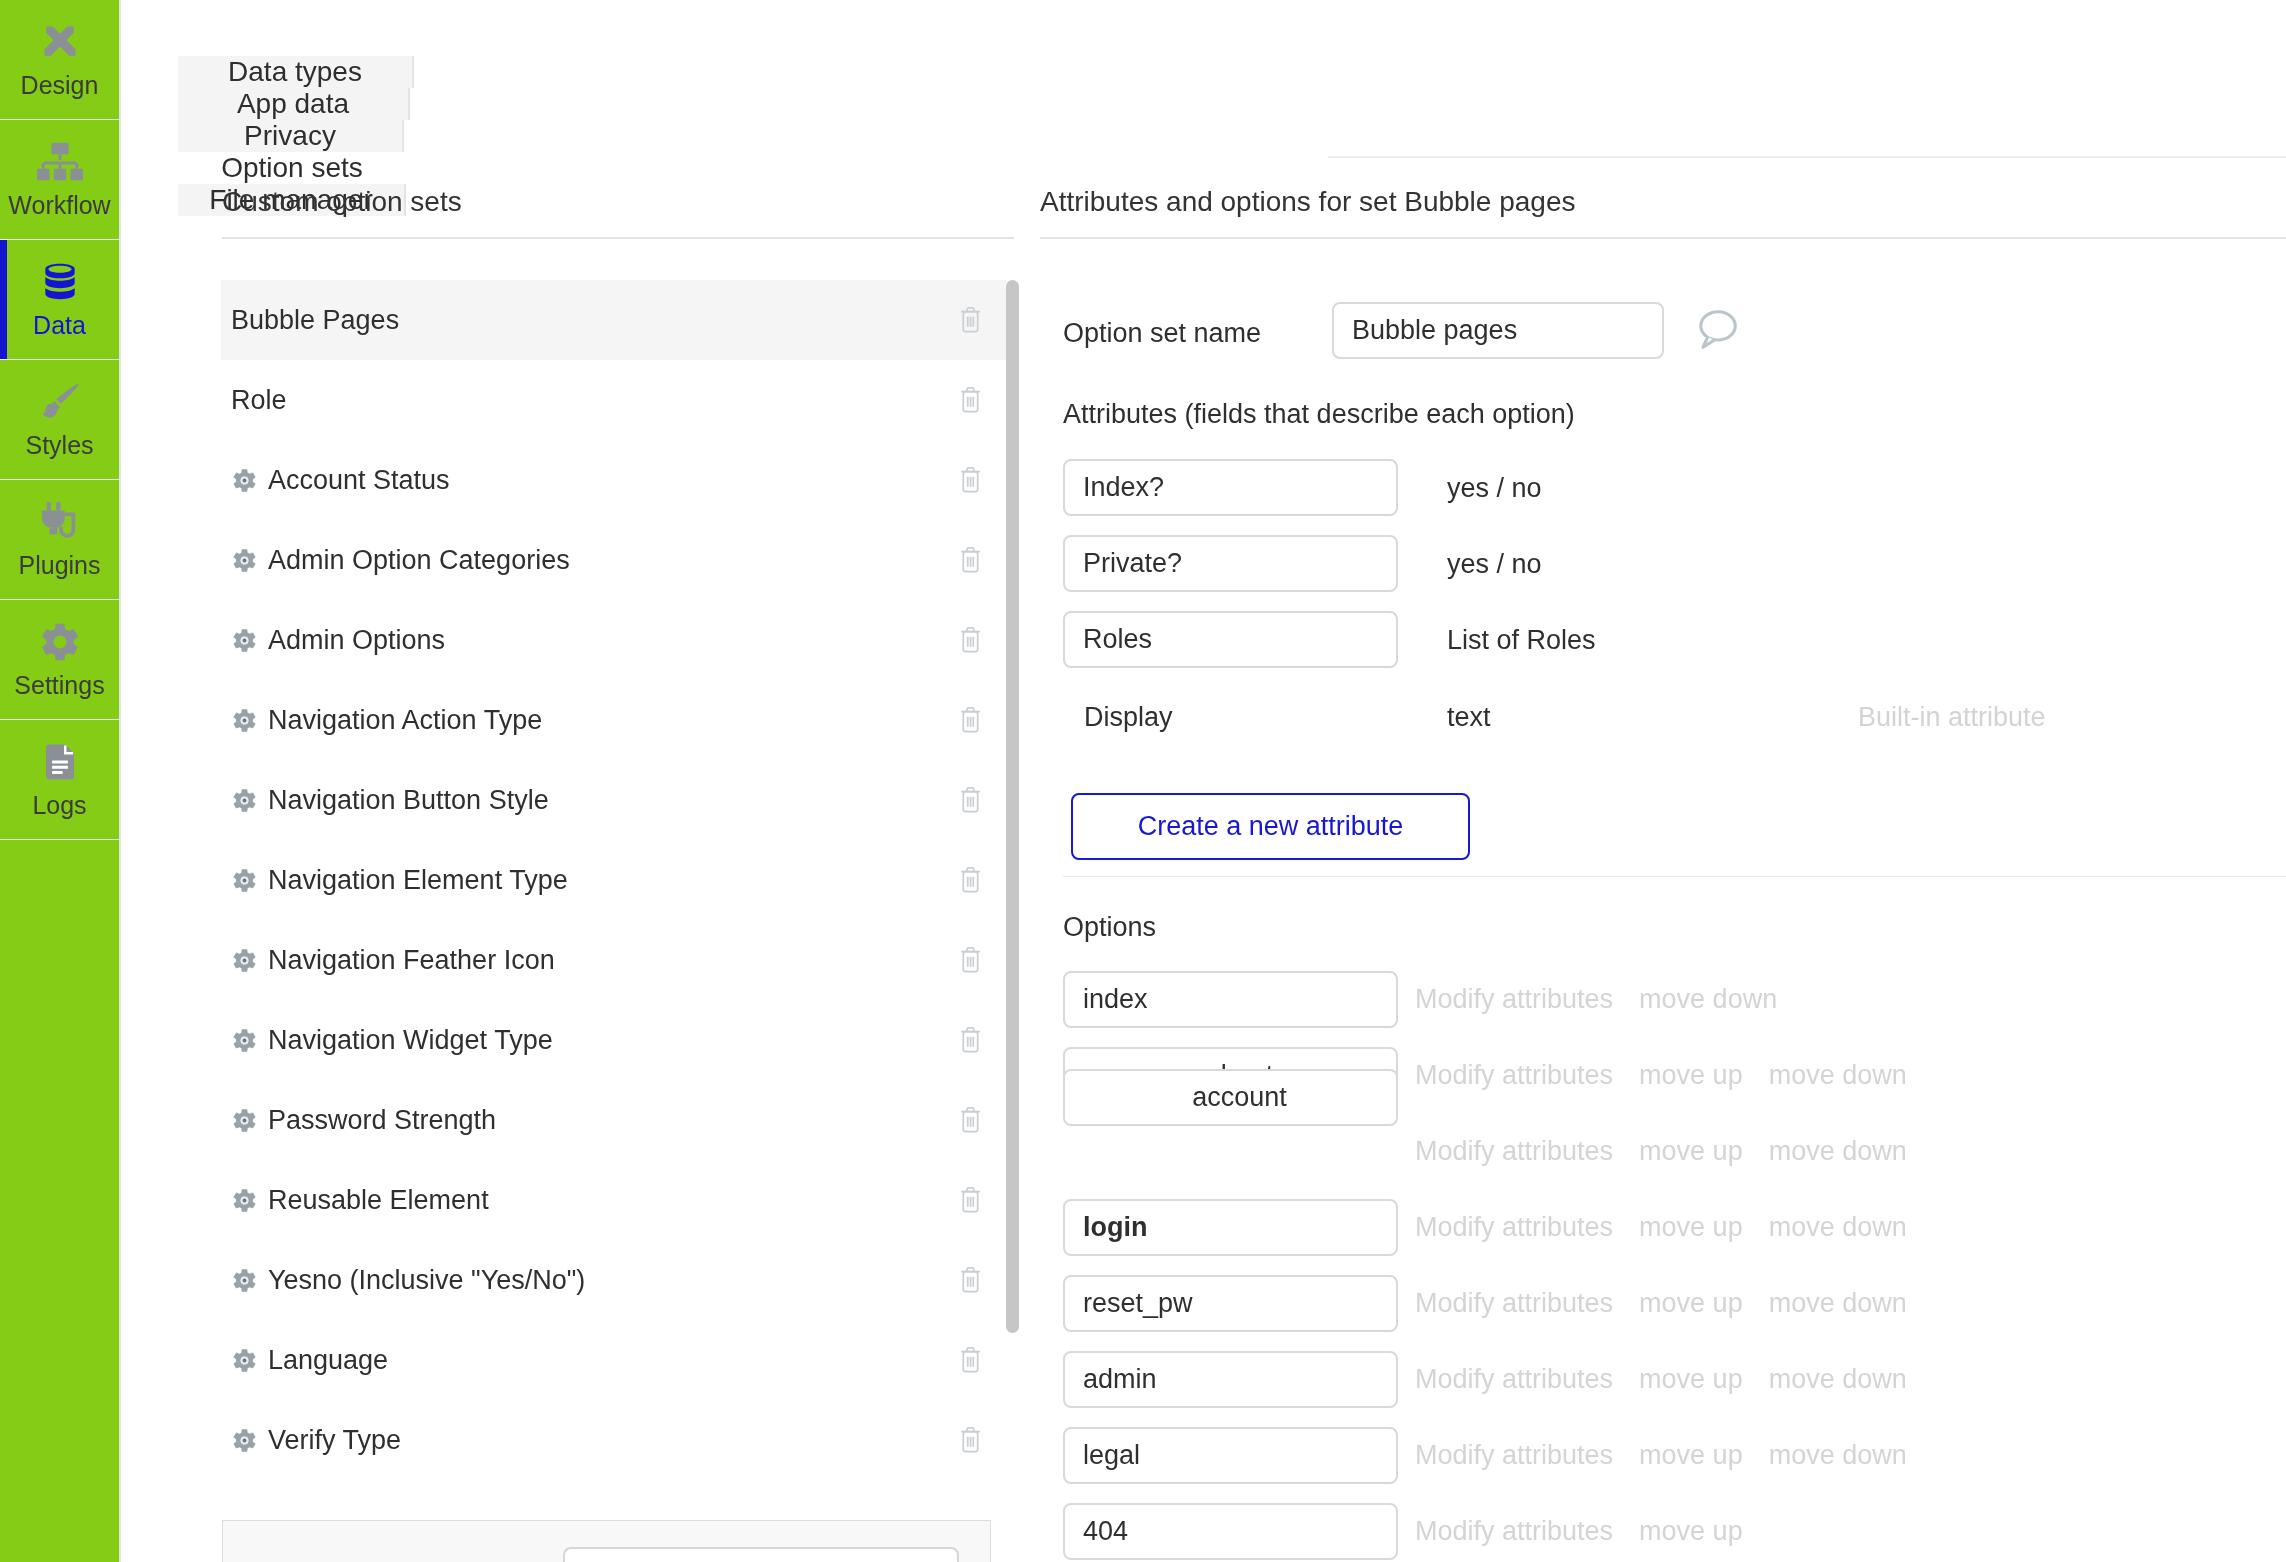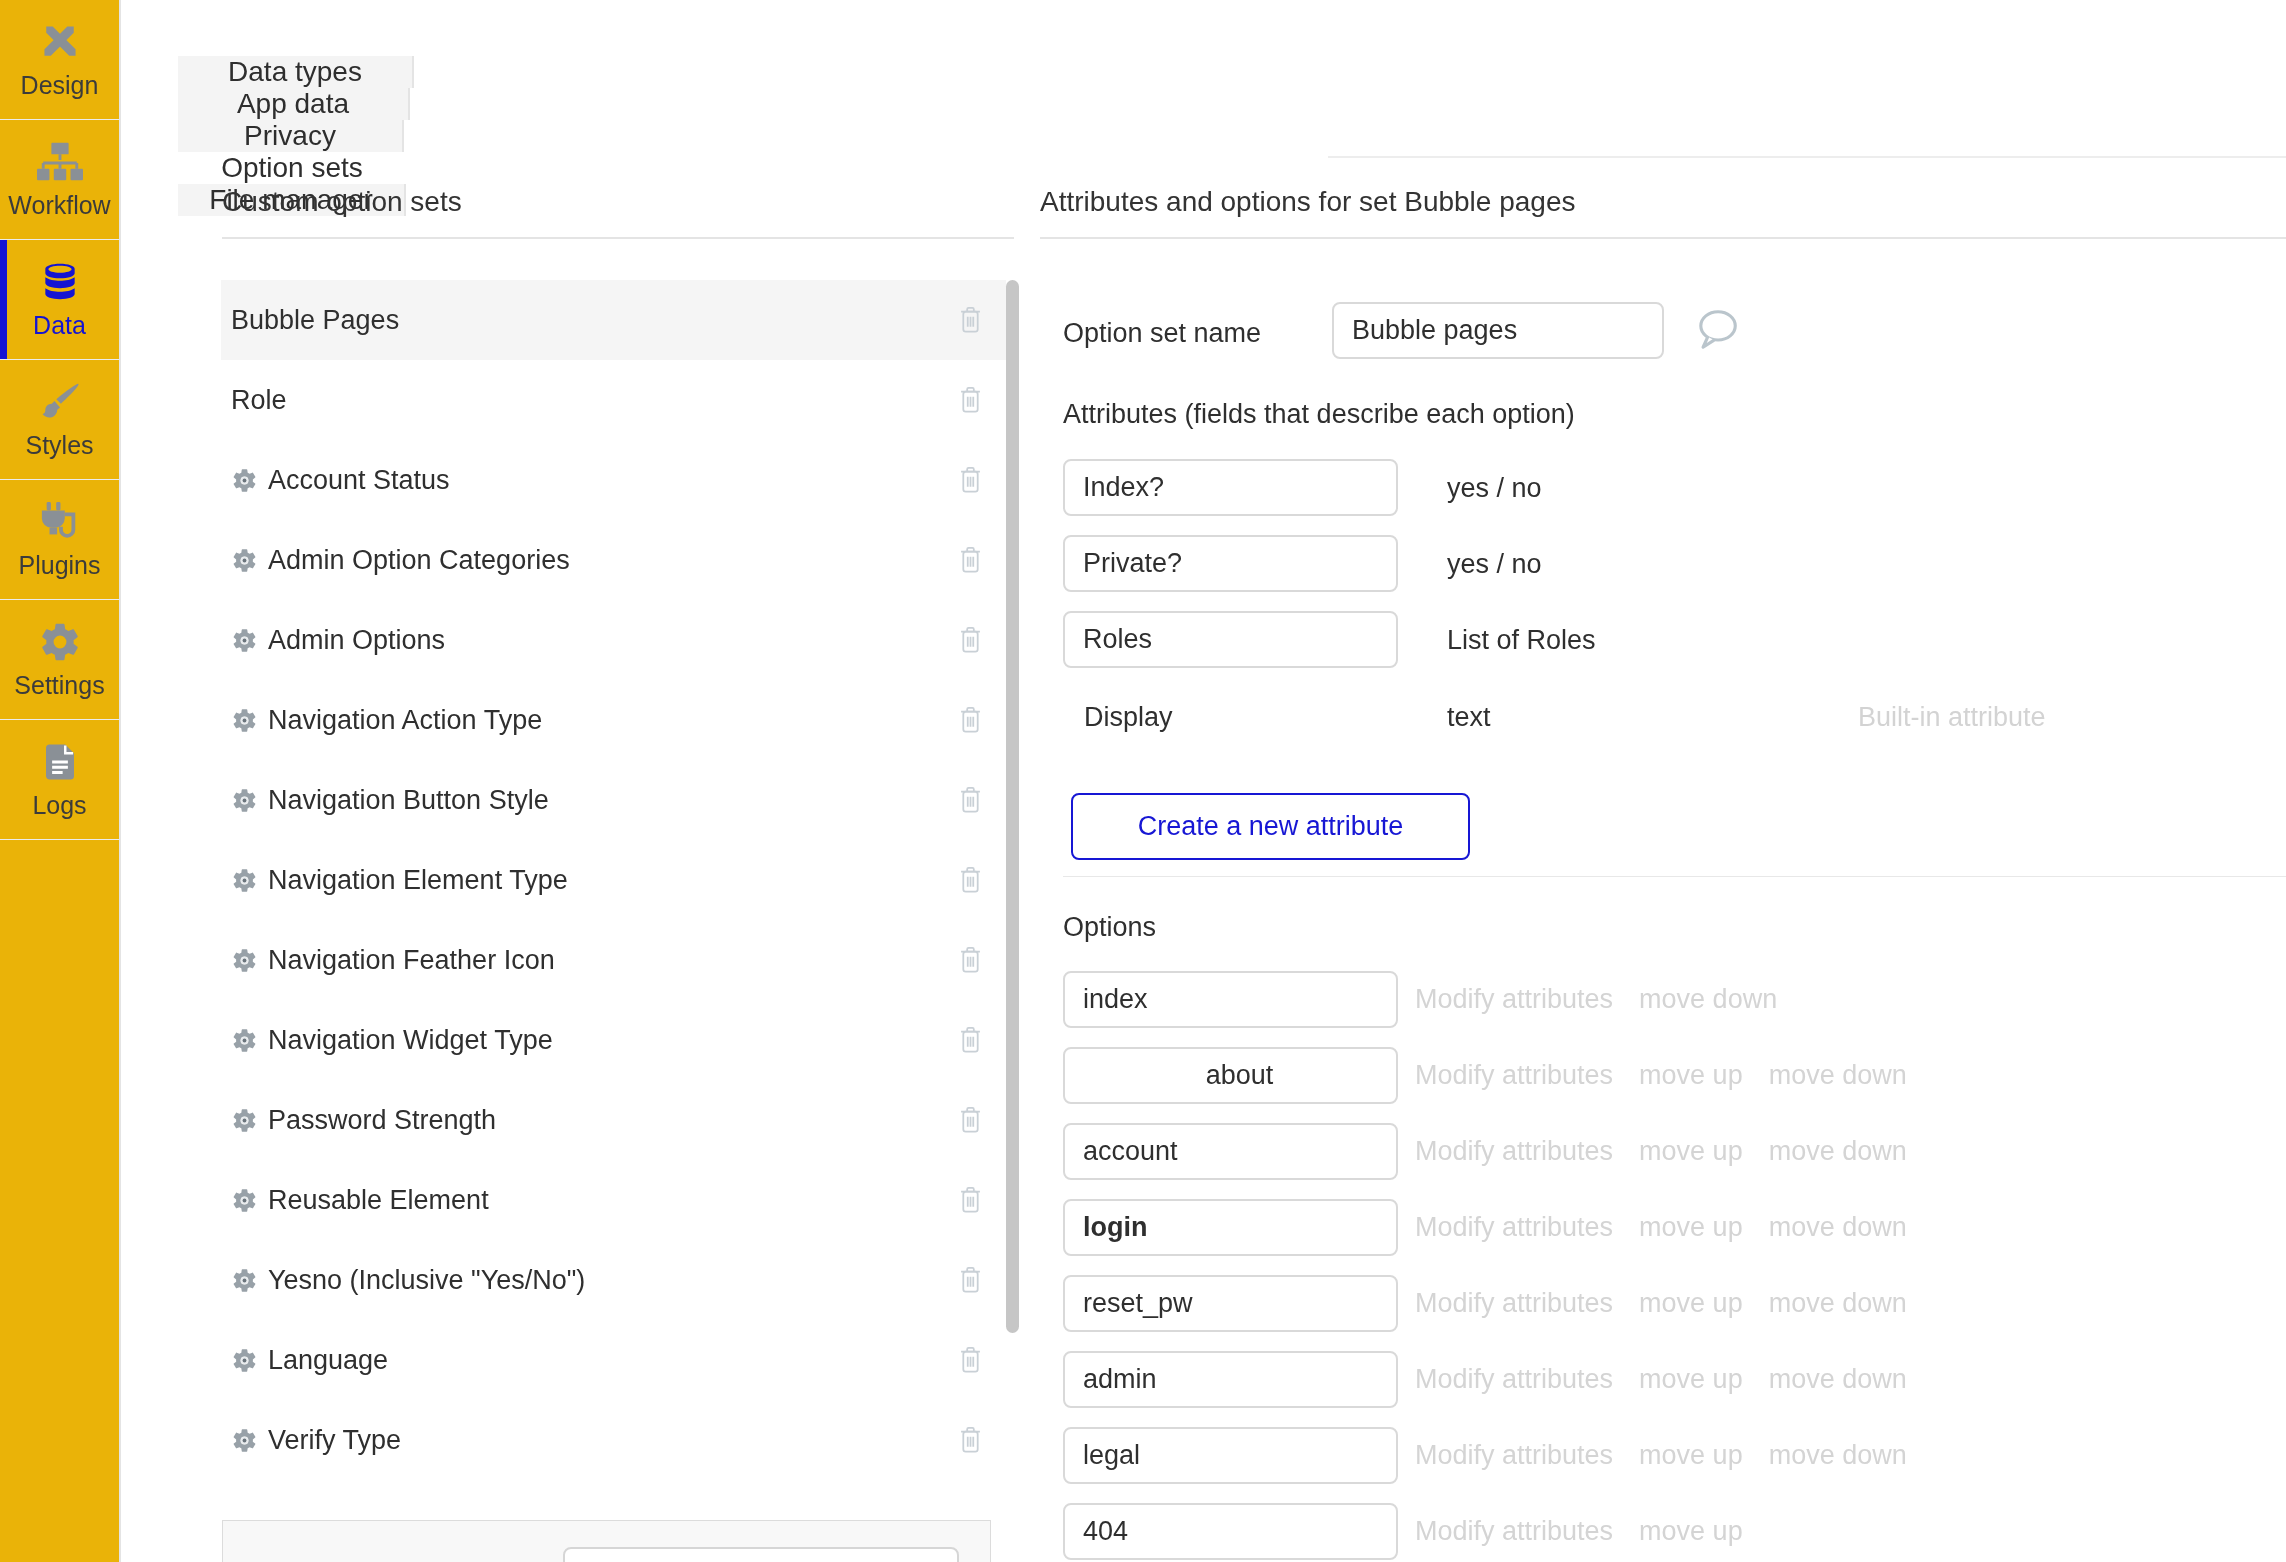--- a/index.html
+++ b/index.html
@@ -2,21 +2,21 @@
 <html><head>
 <meta charset="utf-8">
 <style>
   html,body{margin:0;padding:0;background:#fff;}
   .root{position:relative;width:2286px;height:1562px;background:#fff;overflow:hidden;
         font-family:"Liberation Sans","DejaVu Sans",sans-serif;color:#2f2f2f;}
   .abs{position:absolute;}
 
   
   .sidebar{position:absolute;left:0;top:0;width:121px;height:1562px;
-           border-right:2px solid #e4e4e4;box-sizing:border-box;background:#eab308;}
+           border-right:2px solid #e4e4e4;box-sizing:border-box;background:#84cc16;}
   .sidebar-item{height:120px;border-bottom:1px solid #ebebeb;box-sizing:border-box;
                 display:flex;flex-direction:column;align-items:center;justify-content:center;
                 gap:6px;position:relative;cursor:pointer;}
   .sidebar-item .s-icon{color:#8a9096;display:flex;align-items:center;justify-content:center;height:46px;}
   .sidebar-item .s-label{font-size:25px;color:#3b3b3b;}
   .sidebar-item.active .s-icon{color:#1414d2;}
   .sidebar-item.active .s-label{color:#1414d2;}
   .sidebar-item.active::before{content:"";position:absolute;left:0;top:0;bottom:0;width:7px;background:#1414d2;}
 
   
@@ -461,21 +461,21 @@
       <div class="opt-links" style="top: 971px;">
         <span>Modify attributes</span>
         <span>move down</span>
       </div>
       <input class="ibox" value="about" style="left: 1063px; top: 1047px; text-align: center;">
       <div class="opt-links" style="top: 1047px;">
         <span>Modify attributes</span>
         <span>move up</span>
         <span>move down</span>
       </div>
-      <input class="ibox" value="account" style="left: 1063px; top: 1123px;">
+      <input class="ibox" value="account" style="left: 1063px; top: 1069px; text-align: center;">
       <div class="opt-links" style="top: 1123px;">
         <span>Modify attributes</span>
         <span>move up</span>
         <span>move down</span>
       </div>
       <input class="ibox" value="login" style="left: 1063px; top: 1199px; font-weight: bold;">
       <div class="opt-links" style="top: 1199px;">
         <span>Modify attributes</span>
         <span>move up</span>
         <span>move down</span>

